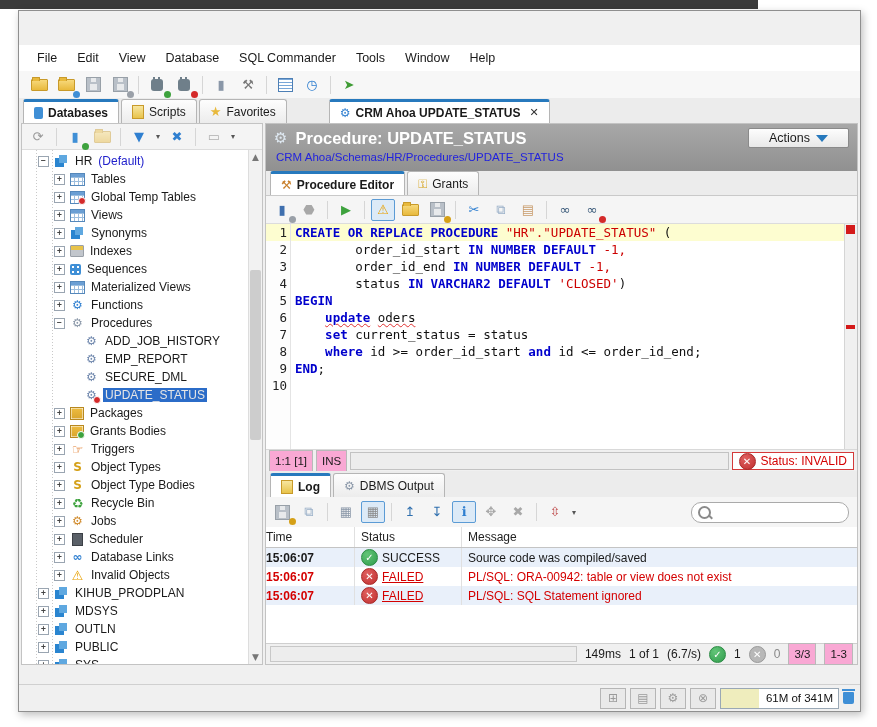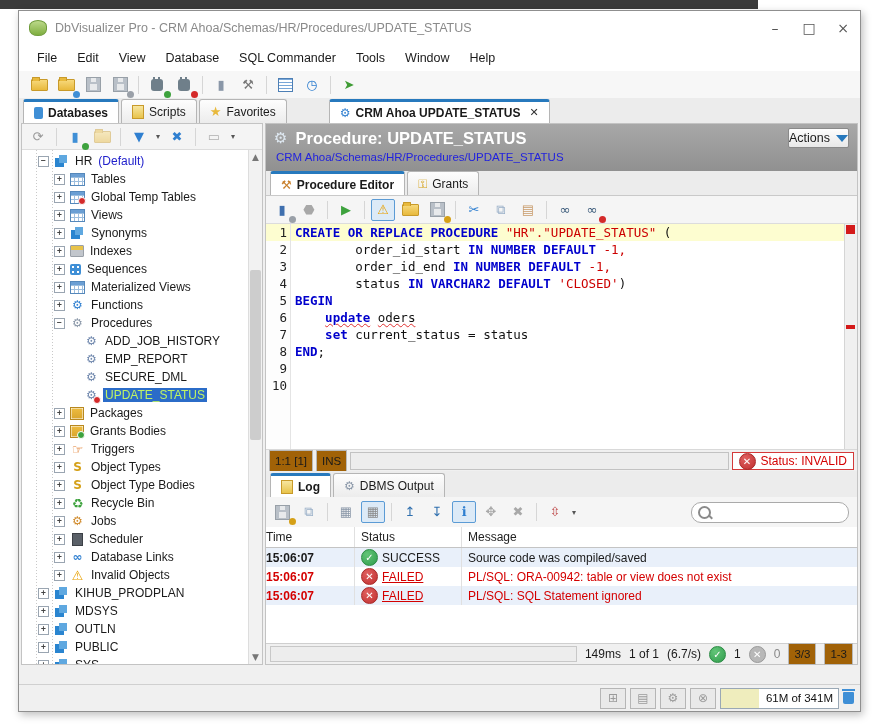--- a/index.html
+++ b/index.html
@@ -48,21 +48,21 @@
   
   #left-panel{position:absolute;left:2px;top:112px;width:240px;bottom:46px;background:#fff;border:1px solid #c3c3c3;}
   #left-toolbar{position:absolute;left:0;top:0;right:0;height:25px;background:#f4f4f4;border-bottom:1px solid #dcdcdc;display:flex;align-items:center;padding-left:4px;}
   #tree{position:absolute;left:0;top:26px;right:13px;bottom:0;overflow:hidden;background:#fff;
     background-image:repeating-linear-gradient(#c9c9c9 0 1px,transparent 1px 3px),repeating-linear-gradient(#c9c9c9 0 1px,transparent 1px 3px);
     background-size:1px 100%,1px 100%;background-position:14px 0,30px 0;background-repeat:no-repeat;padding-top:2px;}
   .trow{display:flex;align-items:center;height:18px;white-space:nowrap;}
   .indent{flex:none;}
   .exp{flex:none;width:9px;height:9px;border:1px solid #9aa5b1;background:#fff;font:bold 8px/8px "DejaVu Sans Mono",monospace;text-align:center;color:#444;margin-right:5px;}
   .tlabel{padding:0 2px;}
-  .trow.selected .tlabel{background:#2b6cc8;color:#bef264;}
+  .trow.selected .tlabel{background:#2b6cc8;color:#e5e5e5;}
   .tsuffix{color:#2222cc;margin-left:4px;}
   .ti{width:15px;height:13px;flex:none;margin-right:4px;position:relative;font-family:"DejaVu Sans",sans-serif;font-size:12px;line-height:13px;text-align:center;}
   .t-schema::before{content:"";position:absolute;left:1px;top:3px;width:9px;height:9px;background:#2a85d0;}
   .t-schema::after{content:"";position:absolute;left:5px;top:0;width:8px;height:8px;background:#5fa8e0;}
   .t-table,.t-view,.t-mview,.t-temp{border:1px solid #5588bb;background:
     linear-gradient(#6b9fd4 0 3px,transparent 3px),
     repeating-linear-gradient(0deg,transparent 0 3px,#9dbede 3px 4px),
     repeating-linear-gradient(90deg,transparent 0 3px,#9dbede 3px 4px),#fff;width:13px;height:11px;}
   .t-temp::after,.t-procerr::after{content:"";position:absolute;right:-2px;bottom:-2px;width:6px;height:6px;border-radius:50%;background:#d42a2a;border:1px solid #fff;}
   .t-index{width:12px;height:10px;background:linear-gradient(#e8c34a 0 4px,#c2c6cc 4px);border:1px solid #9aa0a8;border-radius:1px;}
@@ -78,21 +78,21 @@
   .t-dblink{color:#2f7fd0;font-weight:bold;}
   .t-invalid{color:#e8a000;font-size:13px;}
   #tree-scroll{position:absolute;right:0;top:26px;width:13px;bottom:0;background:#f2f2f2;border-left:1px solid #ddd;}
   .sarrow{position:absolute;left:0;width:13px;height:14px;color:#777;font-size:9px;text-align:center;line-height:14px;}
   #tree-thumb{position:absolute;left:1px;width:11px;top:120px;height:170px;background:#cdcdcd;border-radius:2px;}
   
   #right-panel{position:absolute;left:246px;top:112px;right:2px;bottom:46px;background:#fff;border:1px solid #c3c3c3;}
   #obj-header{position:absolute;left:0;top:0;right:0;height:47px;background:linear-gradient(#a8a8a8,#909090);border-bottom:1px solid #7e7e7e;}
   #obj-title-row{display:flex;align-items:center;padding:4px 8px 0 8px;}
   #obj-title{color:#fff;font-size:16.5px;font-weight:bold;margin-left:8px;flex:1;}
-  #actions-btn{background:linear-gradient(#fdfdfd,#e8e8e8);border:1px solid #8a8a8a;border-radius:2px;padding:2px 0;display:flex;align-items:center;gap:6px;font-size:12.5px;}
+  #actions-btn{background:linear-gradient(#fdfdfd,#e8e8e8);border:1px solid #8a8a8a;border-radius:2px;padding:2px 20px;display:flex;align-items:center;gap:6px;font-size:12.5px;}
   #actions-caret{width:0;height:0;border-left:6px solid transparent;border-right:6px solid transparent;border-top:7px solid #2779bd;}
   #obj-breadcrumb{color:#2222dd;font-size:11.5px;padding:3px 0 0 10px;}
   .hgear{color:#dfe9f2;font-size:15px;}
   #proc-tabs{position:absolute;left:0;top:47px;right:0;height:24px;background:#ececec;display:flex;align-items:flex-end;padding-left:4px;gap:2px;border-bottom:1px solid #c9c9c9;}
   #editor-toolbar{position:absolute;left:0;top:72px;right:0;height:27px;background:#f5f5f5;border-bottom:1px solid #dcdcdc;display:flex;align-items:center;padding-left:4px;}
   
   #editor{position:absolute;left:0;top:100px;right:0;height:225px;background:#fff;display:flex;}
   #gutter{width:24px;background:#fdfdfd;border-right:1px solid #e4e4e4;text-align:right;flex:none;}
   #codearea{flex:1;overflow:hidden;}
   #ruler{width:12px;flex:none;background:#f0f0f0;border-left:1px solid #d5d5d5;position:relative;}
@@ -100,21 +100,21 @@
   #ruler-err-mid{position:absolute;top:101px;left:1px;width:9px;height:4px;background:#d41a1a;}
   .cl,.gl{height:17px;line-height:17px;font-family:"DejaVu Sans Mono","Liberation Mono",monospace;font-size:12.5px;white-space:pre;}
   .gl{padding-right:3px;color:#222;}
   .cl{padding-left:4px;}
   .hl{background:#fdfdd0;}
   .kw{color:#0000cc;font-weight:bold;}
   .str{color:#cc0000;} .num{color:#cc0000;} .pl{color:#111;}
   .sq{text-decoration:underline;text-decoration-style:wavy;text-decoration-color:#e03030;text-decoration-thickness:1px;}
   
   #edstatus{position:absolute;left:0;top:325px;right:0;height:22px;background:#f0f0f0;display:flex;align-items:center;gap:3px;padding:0 3px;border-top:1px solid #d9d9d9;}
-  .cell{border:1px solid #b9b9b9;background:#a16207;height:16px;line-height:16px;padding:2px 5px;font-size:11.5px;}
+  .cell{border:1px solid #b9b9b9;background:#f9a8d4;height:16px;line-height:16px;padding:2px 5px;font-size:11.5px;}
   #ed-progress{flex:1;border:1px solid #c2c2c2;background:#ededed;height:16px;}
   #ed-status-cell{border:1px solid #d43a3a;background:#fff;color:#d40000;display:flex;align-items:center;gap:5px;font-size:12px;height:16px;padding:0 6px;}
   
   #log-tabs{position:absolute;left:0;top:347px;right:0;height:26px;background:#ececec;display:flex;align-items:flex-end;padding-left:4px;gap:2px;border-bottom:1px solid #c9c9c9;}
   #log-toolbar{position:absolute;left:0;top:373px;right:0;height:30px;background:#f5f5f5;border-bottom:1px solid #dcdcdc;display:flex;align-items:center;padding:0 8px 0 4px;}
   #log-search{margin-left:auto;width:150px;height:19px;border:1px solid #aaa;border-radius:10px;background:#fff;display:flex;align-items:center;padding-left:6px;gap:4px;}
   #log-search input{border:none;outline:none;width:110px;font-size:11px;background:transparent;}
   #log-table{position:absolute;left:0;top:403px;right:0;bottom:20px;background:#fff;overflow:hidden;}
   .lrow{display:flex;height:19px;align-items:center;font-size:12px;}
   .lrow.head{height:20px;border-bottom:1px solid #c4c4c4;color:#222;}
@@ -138,28 +138,20 @@
   .sbtn{width:24px;height:19px;border:1px solid #b5b5b5;background:#e9e9e9;display:flex;align-items:center;justify-content:center;color:#9a9a9a;font-size:12px;}
   #memcell{width:112px;height:19px;border:1px solid #9aa8b5;background:linear-gradient(to right,#efedbd 0 38px,#fff 38px);display:flex;align-items:center;justify-content:flex-end;padding-right:5px;font-size:11.5px;color:#111;}
 </style>
 </head>
 <body>
 
 <div id="desktop-strip"></div>
 
 <div id="appwin">
 
-  <div id="titlebar">
-    <span id="app-logo"></span>
-    <span id="title-text">DbVisualizer Pro - CRM Ahoa/Schemas/HR/Procedures/UPDATE_STATUS</span>
-    <span id="wcontrols"></span>
-  <span class="wctl glyph">–</span>
-      <span class="wctl glyph">□</span>
-      <span class="wctl glyph">×</span>
-    </div>
 
   <div id="menubar">
       <span class="menu-item">File</span>
       <span class="menu-item">Edit</span>
       <span class="menu-item">View</span>
       <span class="menu-item">Database</span>
       <span class="menu-item">SQL Commander</span>
       <span class="menu-item">Tools</span>
       <span class="menu-item">Window</span>
       <span class="menu-item">Help</span>
@@ -521,20 +513,21 @@
           <div class="gl">10</div>
         </div>
       <div id="codearea">
           <div class="cl hl"><span class="kw">CREATE OR REPLACE PROCEDURE </span><span class="str">"HR"."UPDATE_STATUS"</span><span class="pl"> (</span></div>
           <div class="cl"><span class="pl">        order_id_start </span><span class="kw">IN NUMBER DEFAULT</span><span class="num"> -1,</span></div>
           <div class="cl"><span class="pl">        order_id_end </span><span class="kw">IN NUMBER DEFAULT</span><span class="num"> -1,</span></div>
           <div class="cl"><span class="pl">        status </span><span class="kw">IN VARCHAR2 DEFAULT</span><span class="pl"> </span><span class="str">'CLOSED'</span><span class="pl">)</span></div>
           <div class="cl"><span class="kw">BEGIN</span></div>
           <div class="cl"><span class="pl">    </span><span class="kw sq">update</span><span class="pl"> </span><span class="pl sq">oders</span></div>
           <div class="cl"><span class="pl">    </span><span class="kw">set</span><span class="pl"> current_status = status</span></div>
+          <div class="cl"><span class="pl">    </span><span class="kw">where</span><span class="pl"> id &gt;= order_id_start </span><span class="kw">and</span><span class="pl"> id &lt;= order_id_end;</span></div>
           <div class="cl"><span class="kw">END</span><span class="pl">;</span></div>
         </div>
       <div id="ruler">
         <div id="ruler-err-top"></div>
         <div id="ruler-err-mid"></div>
       </div>
     </div>
 
     <div id="edstatus">
       <span class="cell">1:1 [1]</span>

